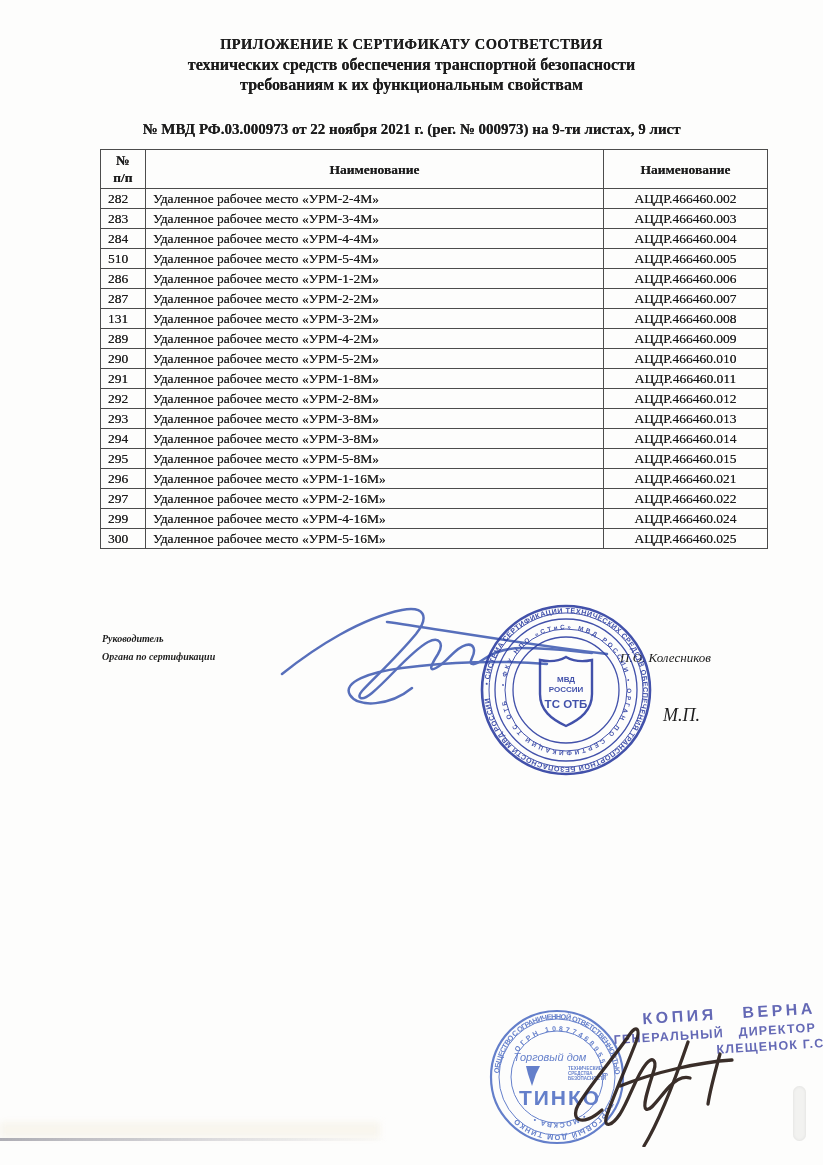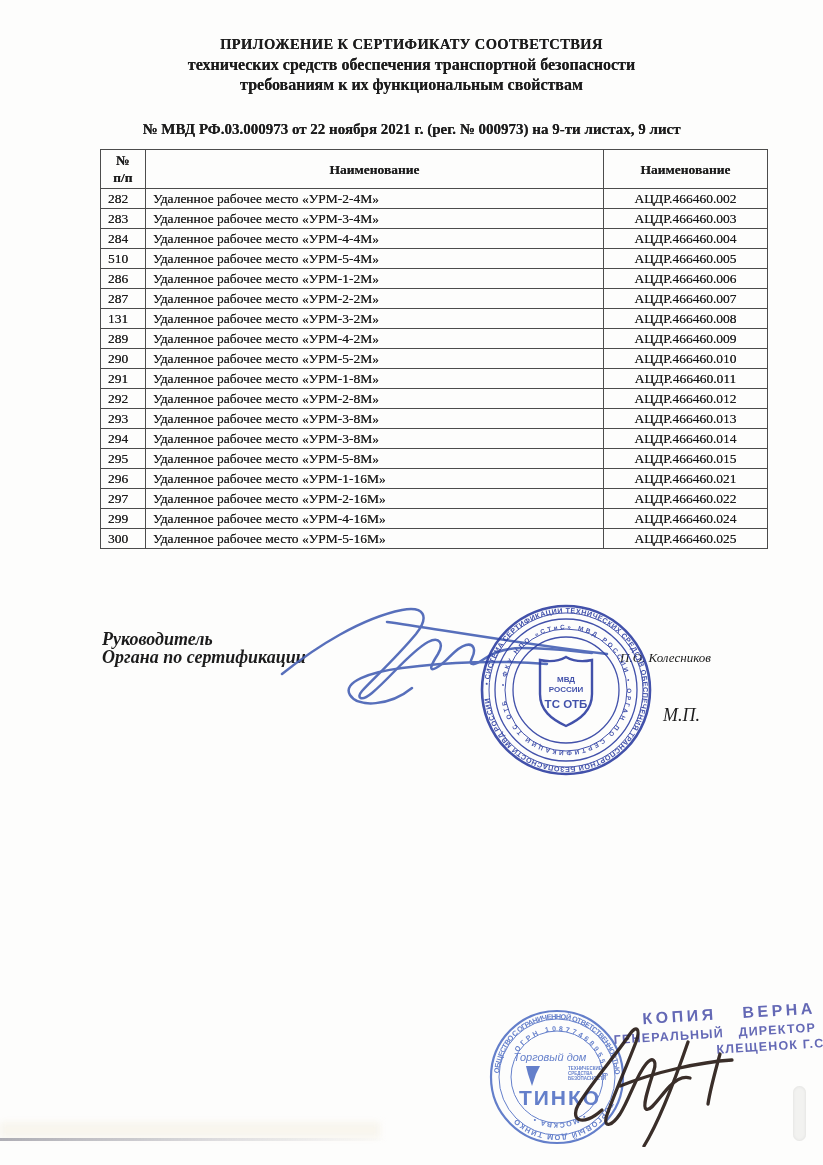--- a/index.html
+++ b/index.html
@@ -15,21 +15,21 @@
   
   table.items { position:absolute; top:149px; left:100px; width:667px; border-collapse:collapse; table-layout:fixed; }
   table.items th, table.items td { border:1.5px solid #4c4c4c; padding:0 7px; font-size:13.5px; text-shadow:0 0 .3px #444; }
   col.c-num { width:45px; } col.c-name { width:458px; } col.c-code { width:164px; }
   th { font-weight:bold; text-align:center; height:38px; line-height:17px; padding:1px 4px; }
   td { height:19px; line-height:19px; }
   td.num { text-align:left; }
   td.name { text-align:left; }
   td.code { text-align:center; padding-left:10px; }
   
-  .sig-role { position:absolute; left:102px; top:630px; font-size:18px; font-weight:bold; font-style:italic; line-height:18px; }
+  .sig-role { position:absolute; left:102px; top:630px; font-size:10px; font-weight:bold; font-style:italic; line-height:18px; }
   .signer-name { position:absolute; left:620px; top:650px; font-size:13px; font-weight:normal; font-style:italic; }
   .mp-mark { position:absolute; left:663px; top:705px; font-size:18px; font-style:italic; }
   .sig-blue-svg { position:absolute; left:262px; top:596px; }
   .mvd-stamp-svg { position:absolute; left:478px; top:602px; opacity:.9; }
   
   .tinko-stamp-svg { position:absolute; left:488px; top:1008px; opacity:.88; }
   .copy-stamp { position:absolute; left:612px; top:1012px; width:215px; transform:rotate(-3.5deg); transform-origin:left top;
                 color:#585db0; font-family:"Liberation Sans", sans-serif; font-weight:bold; opacity:.92; }
   .copy-l1 { margin-left:30px; font-size:16px; letter-spacing:3.5px; word-spacing:18px; white-space:nowrap; }
   .copy-l2 { margin-left:0; margin-top:3px; font-size:12.5px; letter-spacing:1.2px; word-spacing:10px; white-space:nowrap; }

